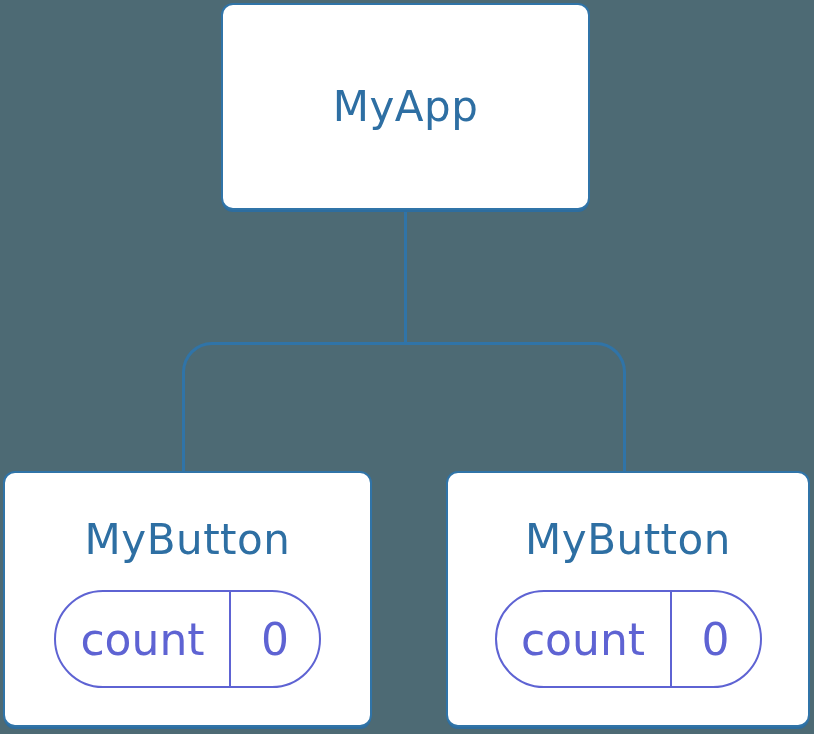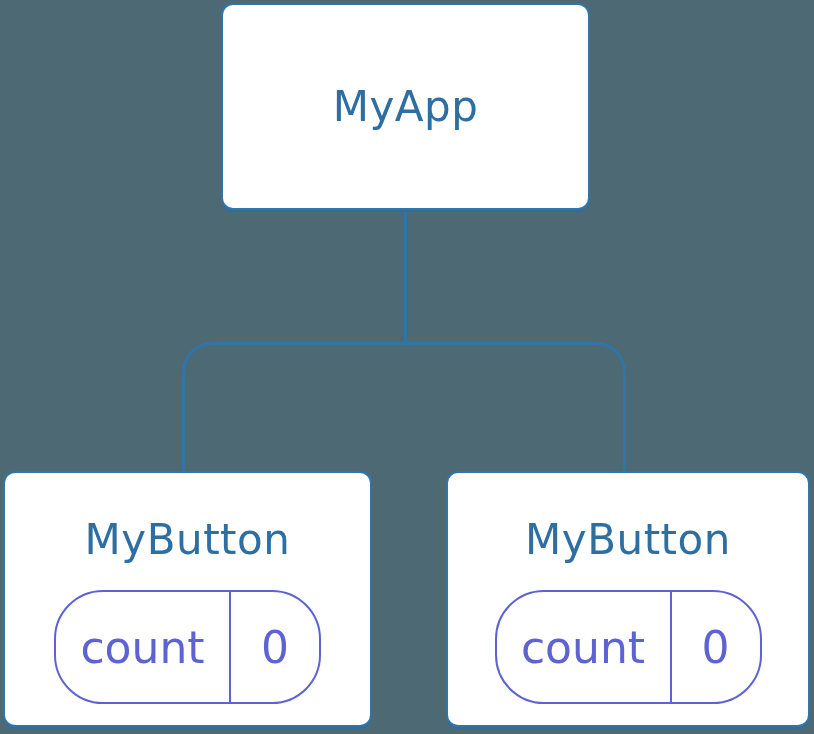--- a/index.html
+++ b/index.html
@@ -78,21 +78,21 @@
   }
   .node-child-left .node-label,
   .node-child-right .node-label {
     margin-top: 44px;
   }
 
   
   .state-pill {
     margin-top: 27px;
     width: 267px;
-    height: 114px;
+    height: 98px;
     box-sizing: border-box;
     border: 2px solid #5e63d3;
     border-radius: 49px;
     display: flex;
     align-items: stretch;
     overflow: hidden;
     background: #ffffff;
   }
   .pill-name {
     width: 173px;

